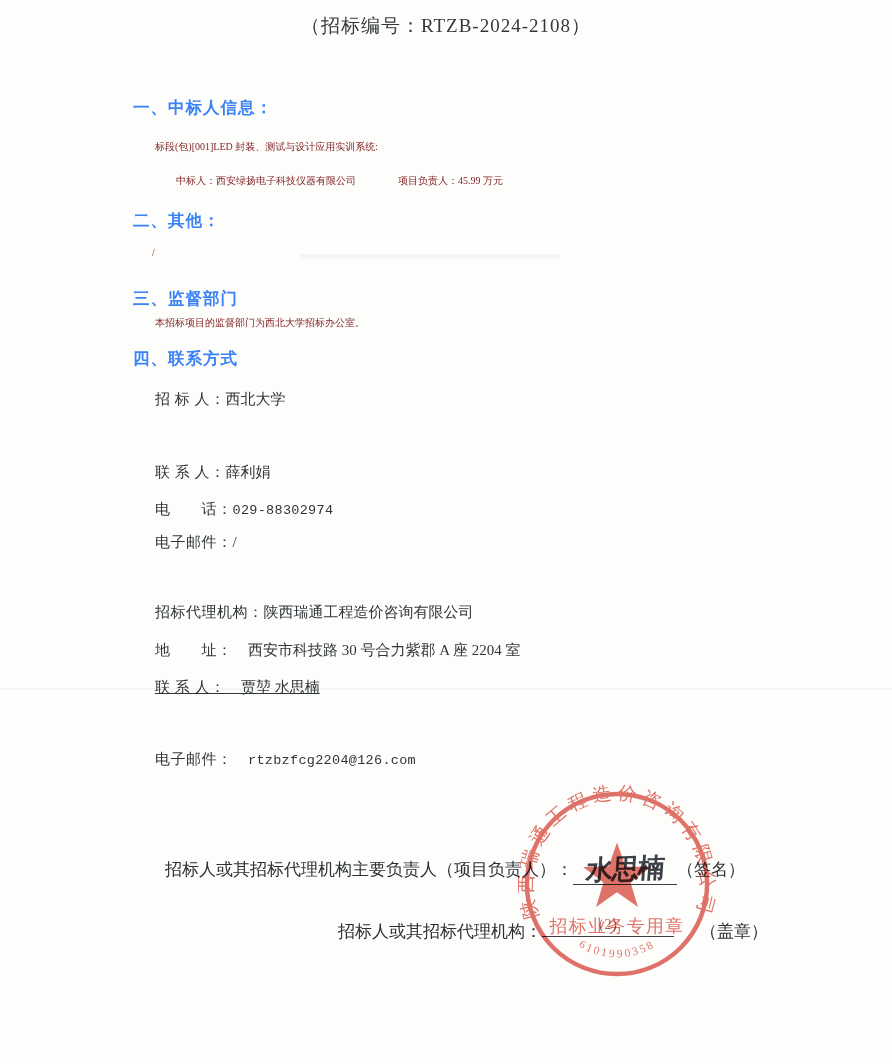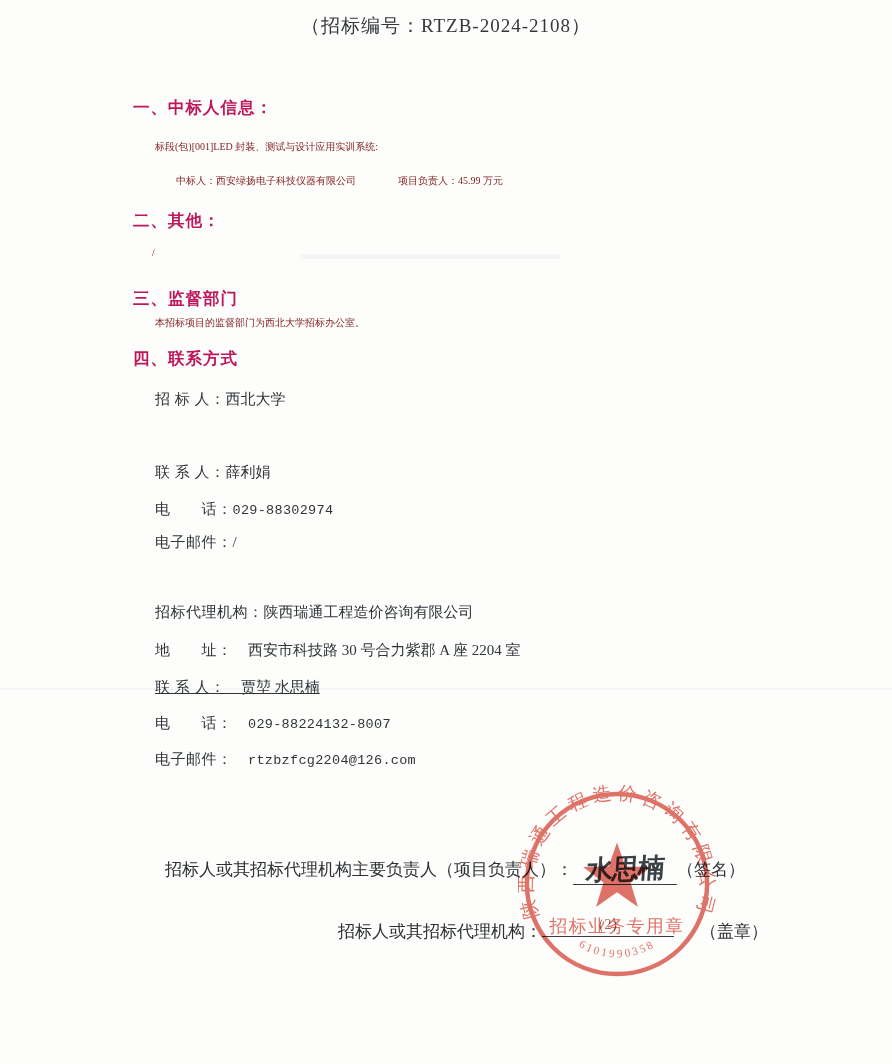--- a/index.html
+++ b/index.html
@@ -13,21 +13,21 @@
   }
   .abs { position:absolute; white-space:pre; }
   .title {
     position:absolute; top:13px; left:0; width:100%;
     text-align:center; font-size:19px; letter-spacing:1px;
     color:#34383c;
   }
   .h1 {
     position:absolute; left:133px;
     font-family:"Liberation Sans","DejaVu Sans",sans-serif;
-    font-weight:700; font-size:16.5px; color:#be185d;
+    font-weight:700; font-size:16.5px; color:#3b82f6;
     letter-spacing:1px;
   }
   .body-line { font-size:10px; color:#7f1d1d; }
   .row { position:absolute; left:155px; font-size:15px; color:#30353a; white-space:pre; }
   .row .lbl { letter-spacing:.5px; }
   .mono { font-family:"Liberation Mono","DejaVu Sans Mono",monospace; font-size:13.5px; letter-spacing:.3px; }
   .gap40 { display:inline-block; width:42px; }
   .sig-line { position:absolute; font-size:17px; color:#2c3034; white-space:pre; z-index:2; }
   .u-box {
     display:inline-block; border-bottom:1.6px solid #3a3e42;
@@ -75,21 +75,20 @@
   <div class="h1" style="top:348px;">四、联系方式</div>
 
   <div class="row" style="top:390px;"><span class="lbl">招 标 人：</span><span>西北大学</span></div>
   <div class="row" style="top:463px;"><span class="lbl">联 系 人：</span><span>薛利娟</span></div>
   <div class="row" style="top:500px;"><span class="lbl">电　　话：</span><span class="mono">029-88302974</span></div>
   <div class="row" style="top:533px;"><span class="lbl">电子邮件：</span><span>/</span></div>
 
   <div class="row" style="top:603px;"><span class="lbl">招标代理机构：</span><span>陕西瑞通工程造价咨询有限公司</span></div>
   <div class="row" style="top:641px;"><span class="lbl">地　　址：　</span><span>西安市科技路 30 号合力紫郡 A 座 2204 室</span></div>
   <div class="row" style="top:678px;text-decoration:underline;"><span class="lbl">联 系 人：　</span><span>贾堃 水思楠</span></div>
-  <div class="row" style="top:714px;"><span class="lbl">电　　话：　</span><span class="mono">029-88224132-8007</span></div>
   <div class="row" style="top:750px;"><span class="lbl">电子邮件：　</span><span class="mono">rtzbzfcg2204@126.com</span></div>
 
   <div class="sig-line" style="top:848px; left:165px;"><span>招标人或其招标代理机构主要负责人（项目负责人）：</span><span class="u-box" style="width:104px;"><span class="sig-hand">水思楠</span></span><span>（签名）</span></div>
 
   <div class="sig-line" style="top:918px; left:338px;"><span>招标人或其招标代理机构：</span><span class="u-box" style="width:132px; height:18px;"><span class="seal-note" style="top:-2px;">（2）</span></span><span style="display:inline-block; width:26px;"></span><span>（盖章）</span></div>
 
   <svg class="stamp" viewBox="-100 -100 200 200" aria-hidden="true">
     <circle r="91" fill="none" stroke-width="4.5" stroke="#dd6054"></circle>
     <path id="arcTop" d="M -72,46 A 85.5,85.5 0 1 1 72,46" fill="none"></path>
     <text font-size="19" letter-spacing="5" fill="#dd6054"><textPath href="#arcTop" startOffset="50%" text-anchor="middle">陕西瑞通工程造价咨询有限公司</textPath></text>

